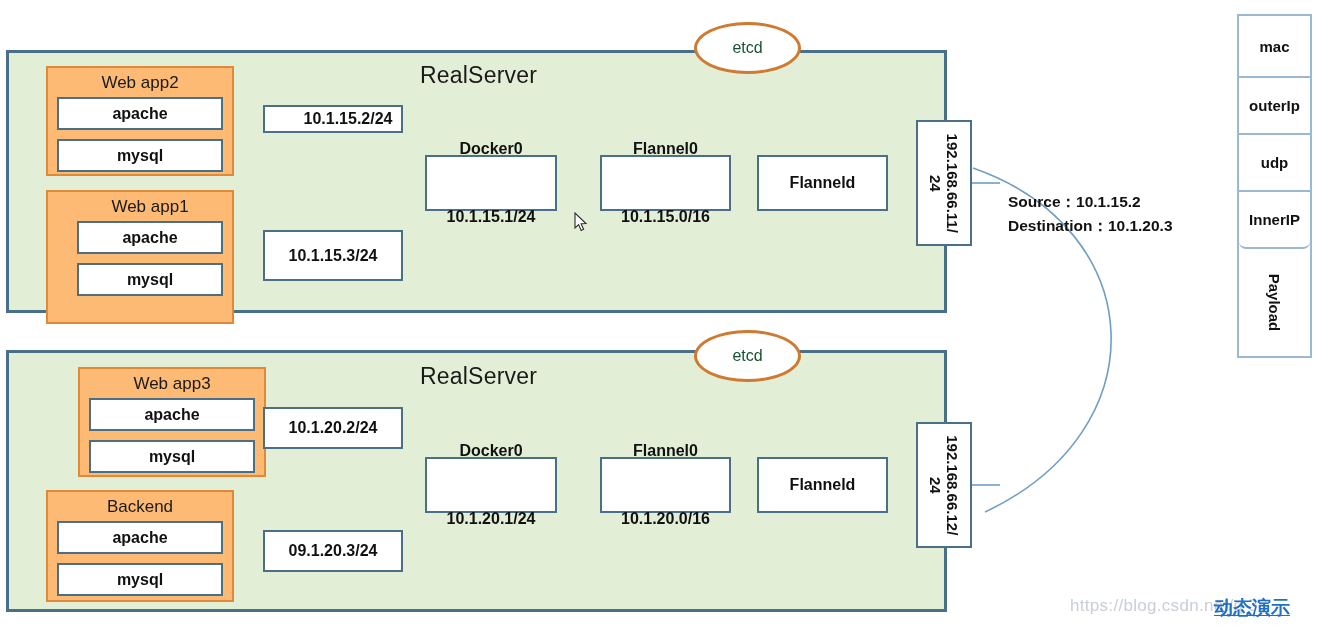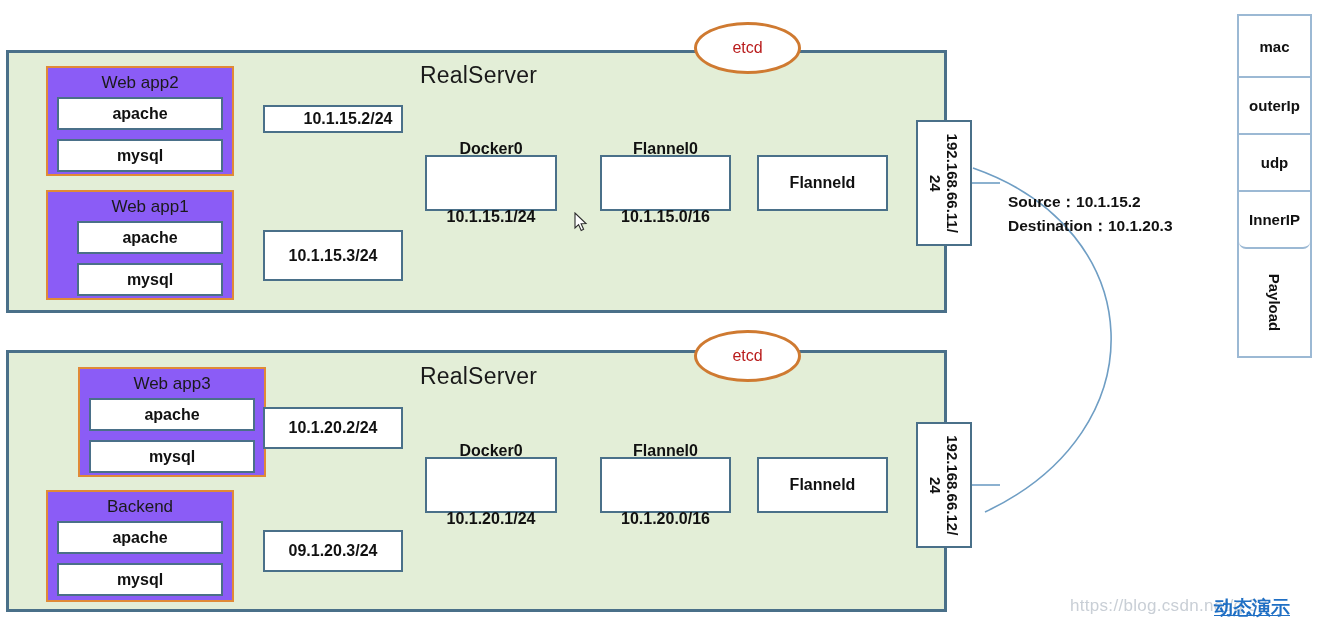--- a/index.html
+++ b/index.html
@@ -35,21 +35,21 @@
   .host-title {
     position: absolute;
     font-size: 23px;
     color: #1a1a1a;
     letter-spacing: 0.2px;
     white-space: nowrap;
   }
   
   .appgroup {
     position: absolute;
-    background: #8b5cf6;
+    background: #fdba74;
     border: 2px solid #e08a37;
     box-sizing: border-box;
   }
   .appgroup-title {
     text-align: center;
     font-size: 17px;
     color: #1a1a1a;
     margin-top: 5px;
     margin-bottom: 4px;
     white-space: nowrap;
@@ -106,21 +106,21 @@
   
   .etcd {
     position: absolute;
     border: 3px solid #cf7a31;
     border-radius: 50%;
     background: #ffffff;
     display: flex;
     align-items: center;
     justify-content: center;
     font-size: 16px;
-    color: #b91c1c;
+    color: #14532d;
     box-sizing: border-box;
   }
   
   .annot {
     position: absolute;
     font-size: 15.5px;
     font-weight: bold;
     color: #111111;
     line-height: 1.55;
     white-space: nowrap;
@@ -229,21 +229,21 @@
 
   <div class="appgroup" style="left:46px; top:66px; width:188px; height:110px;">
     <div class="appgroup-title">Web app2</div>
     <div class="svcbox">apache</div>
     <div class="svcbox">mysql</div>
   </div>
   <div class="node" style="left:263px; top:105px; width:140px; height:28px;padding-left:30px;">
     <span>10.1.15.2/24</span>
   </div>
 
-  <div class="appgroup" style="left:46px; top:190px; width:188px; height:110px;padding-left:20px;">
+  <div class="appgroup" style="left:46px; top:190px; width:188px; height:134px;padding-left:20px;">
     <div class="appgroup-title">Web app1</div>
     <div class="svcbox">apache</div>
     <div class="svcbox">mysql</div>
   </div>
   <div class="node" style="left:263px; top:230px; width:140px; height:51px;">
     <span>10.1.15.3/24</span>
   </div>
 
   <div class="node" style="left:425px; top:155px; width:132px; height:56px;">
     <span>Docker0</span>

